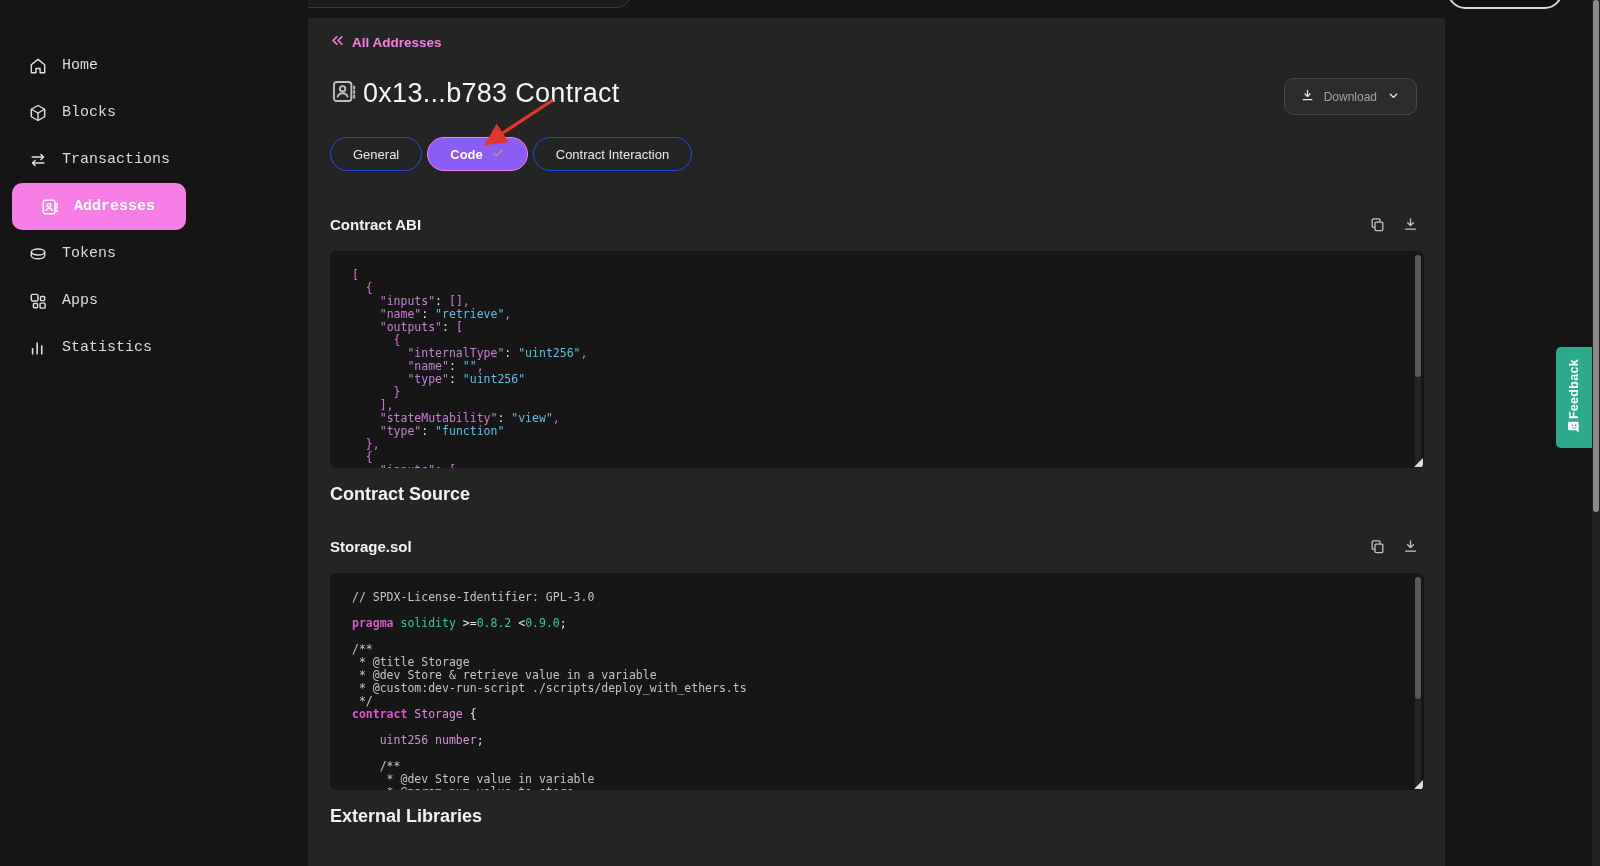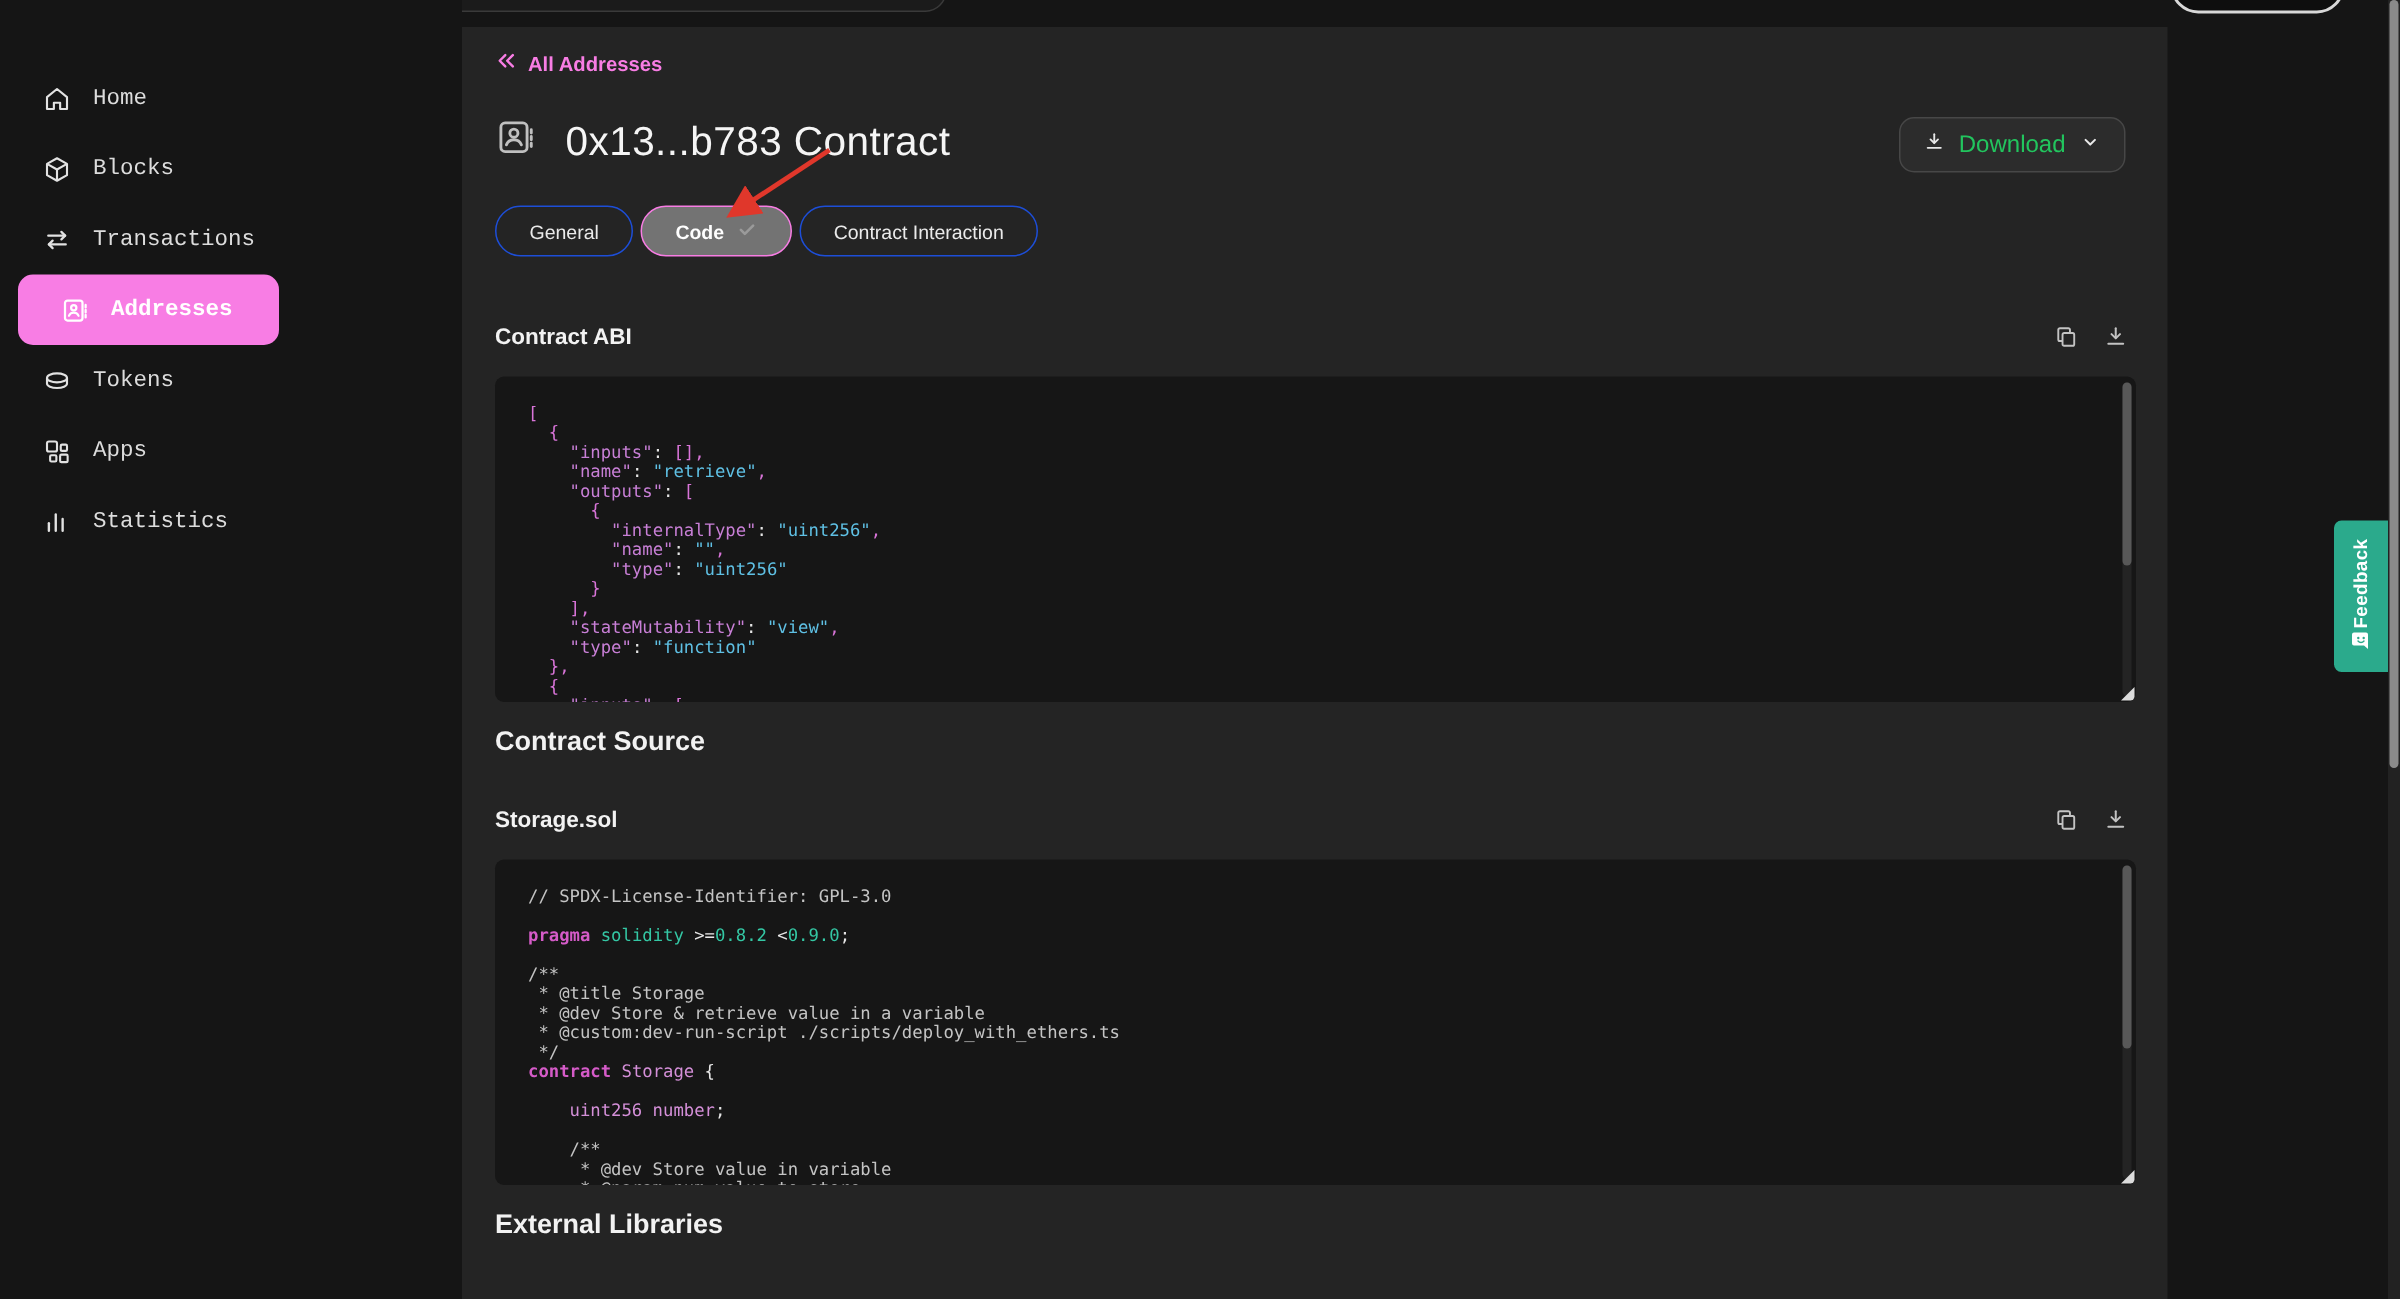--- a/index.html
+++ b/index.html
@@ -22,33 +22,33 @@
   .side-icon { width:20px; height:20px; display:inline-flex; }
   .side-icon svg { width:20px; height:20px; }
 
   
   .panel { position:absolute; left:308px; top:18px; width:1137px; height:848px; background:#242424; }
 
   .breadcrumb { position:absolute; left:22px; top:15px; display:flex; align-items:center; gap:7px;
     color:#F87DE4; font-size:13.5px; font-weight:600; cursor:pointer; }
   .breadcrumb svg { width:15px; height:15px; }
 
-  .title-row { position:absolute; left:22px; top:60px; display:flex; align-items:center; gap:20px; }
+  .title-row { position:absolute; left:22px; top:60px; display:flex; align-items:center; gap:6px; }
   .title-icon svg { width:27px; height:27px; }
   .page-title { font-size:27px; font-weight:500; color:#f5f5f5; letter-spacing:.3px; }
 
   .download-btn { position:absolute; right:28px; top:60px; height:37px; display:flex; align-items:center;
     gap:9px; padding:0 15px; background:#2c2c2c; border:1px solid #474747; border-radius:10px;
-    color:#22c55e; font-size:16px; cursor:pointer; font-family:inherit; }
+    color:#a3a3a3; font-size:12px; cursor:pointer; font-family:inherit; }
   .download-btn svg { width:15px; height:15px; }
 
   .tab-bar { position:absolute; left:22px; top:119px; display:flex; gap:5px; }
   .tab { height:34px; padding:0 22px; border-radius:17px; border:1px solid #1d4ed8; background:transparent;
     color:#eaeaea; font-size:13px; font-family:inherit; display:flex; align-items:center; gap:8px; cursor:pointer; }
-  .tab.active { background:#737373; border-color:#F87DE4; color:#fff; font-weight:600; }
+  .tab.active { background:#8b5cf6; border-color:#F87DE4; color:#fff; font-weight:600; }
   .tab-check svg { width:14px; height:14px; }
 
   .annot-arrow { position:absolute; left:165px; top:76px; pointer-events:none; }
 
   .sec-label { position:absolute; left:22px; font-size:15px; font-weight:700; color:#f2f2f2; }
   .sec-heading { position:absolute; left:22px; font-size:18px; font-weight:700; color:#f2f2f2; }
   .icon-actions { position:absolute; right:26px; display:flex; gap:16px; }
   .icon-btn { width:17px; height:17px; cursor:pointer; color:#c3c3c3; }
   .icon-btn svg { width:17px; height:17px; }
 

